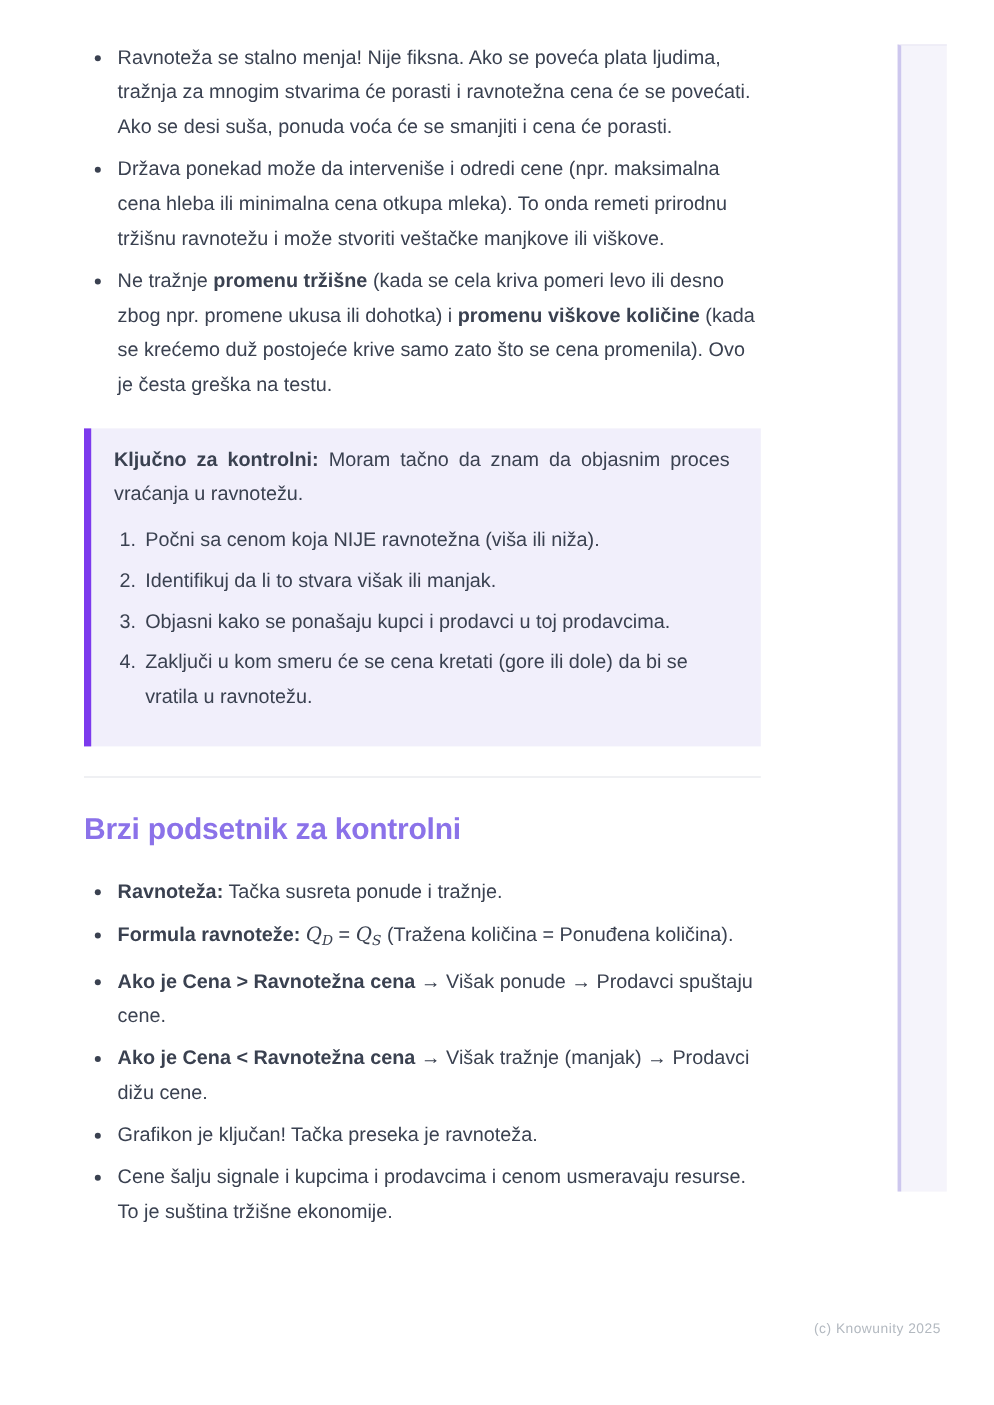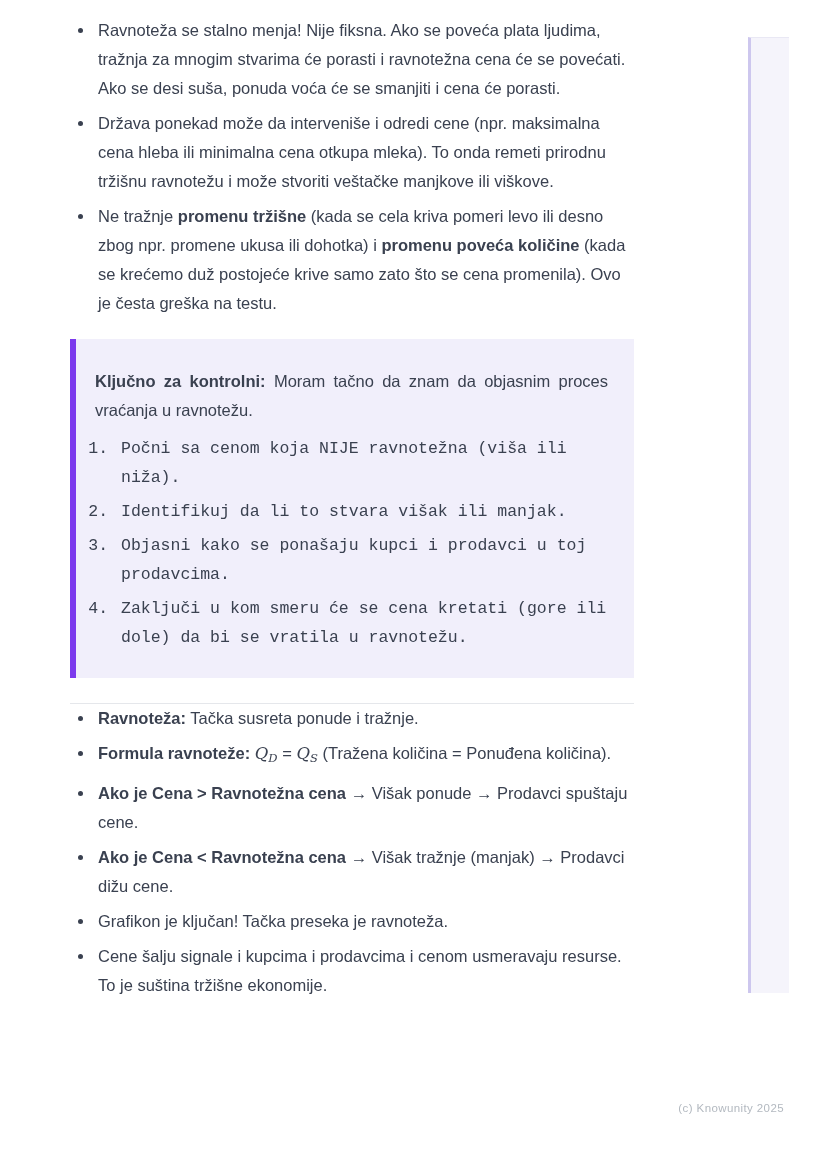--- a/index.html
+++ b/index.html
@@ -12,81 +12,82 @@
     --sidebar-edge:#cdc7ee;
     --footer:#b3b9c0;
   }
   *{box-sizing:border-box;}
   html,body{margin:0;padding:0;}
   body{
     width:828px;height:1171px;position:relative;background:#ffffff;
     font-family:"Liberation Sans","DejaVu Sans",sans-serif;
     color:var(--text);overflow:hidden;
   }
-  .content{position:absolute;left:70px;top:16px;width:564px;}
+  .content{position:absolute;left:70px;top:34px;width:564px;}
   ul.bullets{
     margin:0;padding:0 0 0 25px;list-style:disc;
     font-size:16.5px;line-height:29px;
   }
   ul.bullets li{margin:0 0 6px 0;padding-left:3px;}
   ul.bullets li:last-child{margin-bottom:0;}
   .b{font-weight:700;}
   .math{font-family:"DejaVu Serif","Liberation Serif",serif;font-style:italic;}
   .sub{font-size:0.7em;vertical-align:-0.3em;letter-spacing:0;}
   .callout{
     margin-top:21px;
     background:var(--callout-bg);
     border-left:6px solid var(--accent);
-    padding:28px 26px 26px 19px;
+    padding:12px 26px 26px 19px;
     font-size:16.5px;line-height:29px;
   }
   .callout-lead{margin:0 0 9px 0;text-align:justify;}
   ol.steps{margin:0;padding:0 0 0 23px;list-style:decimal;}
-  ol.steps li{margin:0 0 5px 0;padding-left:3px;font-family:Liberation Mono, monospace;}
+  ol.steps li{margin:0 0 5px 0;padding-left:3px;}
   ol.steps li:last-child{margin-bottom:0;}
   hr.divider{border:none;border-top:1px solid var(--divider);margin:25px 0 0 0;}
   h2.heading{
     margin:28px 0 0 0;font-size:25px;line-height:30px;font-weight:700;
     color:var(--heading);letter-spacing:-0.2px;
   }
-  ul.bullets.reminder{}
+  ul.bullets.reminder{margin-top:23px;}
   .side-bar{
     position:absolute;left:748px;top:37px;width:41px;height:956px;
     background:var(--sidebar-bg);
     border-left:3px solid var(--sidebar-edge);
     border-top:1px solid #e9e8f4;
   }
   .footer{
     position:absolute;right:44px;top:1102px;
     font-size:11.5px;letter-spacing:0.4px;color:var(--footer);
   }
 </style>
 </head>
 <body>
 
 <div class="content">
 
   <ul class="bullets">
       <li><span>Ravnoteža se stalno menja! Nije fiksna. Ako se poveća plata ljudima, tražnja za mnogim stvarima će porasti i ravnotežna cena će se povećati. Ako se desi suša, ponuda voća će se smanjiti i cena će porasti.</span></li>
       <li><span>Država ponekad može da interveniše i odredi cene (npr. maksimalna cena hleba ili minimalna cena otkupa mleka). To onda remeti prirodnu tržišnu ravnotežu i može stvoriti veštačke manjkove ili viškove.</span></li>
-      <li><span>Ne tražnje </span><span class="b">promenu tržišne</span><span> (kada se cela kriva pomeri levo ili desno zbog npr. promene ukusa ili dohotka) i </span><span class="b">promenu poveća količine</span><span> (kada se krećemo duž postojeće krive samo zato što se cena promenila). Ovo je česta greška na testu.</span></li>
+      <li><span>Ne tražnje </span><span class="b">promenu tržišne</span><span> (kada se cela kriva pomeri levo ili desno zbog npr. promene ukusa ili dohotka) i </span><span class="b">promenu viškove količine</span><span> (kada se krećemo duž postojeće krive samo zato što se cena promenila). Ovo je česta greška na testu.</span></li>
     </ul>
 
   <div class="callout">
     <p class="callout-lead"><span class="b">Ključno za kontrolni:</span><span> Moram tačno da znam da objasnim proces vraćanja u ravnotežu.</span></p>
     <ol class="steps">
         <li><span>Počni sa cenom koja NIJE ravnotežna (viša ili niža).</span></li>
         <li><span>Identifikuj da li to stvara višak ili manjak.</span></li>
         <li><span>Objasni kako se ponašaju kupci i prodavci u toj prodavcima.</span></li>
         <li><span>Zaključi u kom smeru će se cena kretati (gore ili dole) da bi se vratila u ravnotežu.</span></li>
       </ol>
   </div>
 
   <hr class="divider">
 
+  <h2 class="heading">Brzi podsetnik za kontrolni</h2>
 
   <ul class="bullets reminder">
       <li><span class="b">Ravnoteža:</span><span> Tačka susreta ponude i tražnje.</span></li>
       <li><span class="b">Formula ravnoteže:</span><span> </span><span class="math">Q</span><span class="math sub">D</span><span> = </span><span class="math">Q</span><span class="math sub">S</span><span> (Tražena količina = Ponuđena količina).</span></li>
       <li><span class="b">Ako je Cena &gt; Ravnotežna cena →</span><span> Višak ponude → Prodavci spuštaju cene.</span></li>
       <li><span class="b">Ako je Cena &lt; Ravnotežna cena →</span><span> Višak tražnje (manjak) → Prodavci dižu cene.</span></li>
       <li><span>Grafikon je ključan! Tačka preseka je ravnoteža.</span></li>
       <li><span>Cene šalju signale i kupcima i prodavcima i cenom usmeravaju resurse. To je suština tržišne ekonomije.</span></li>
     </ul>
 

